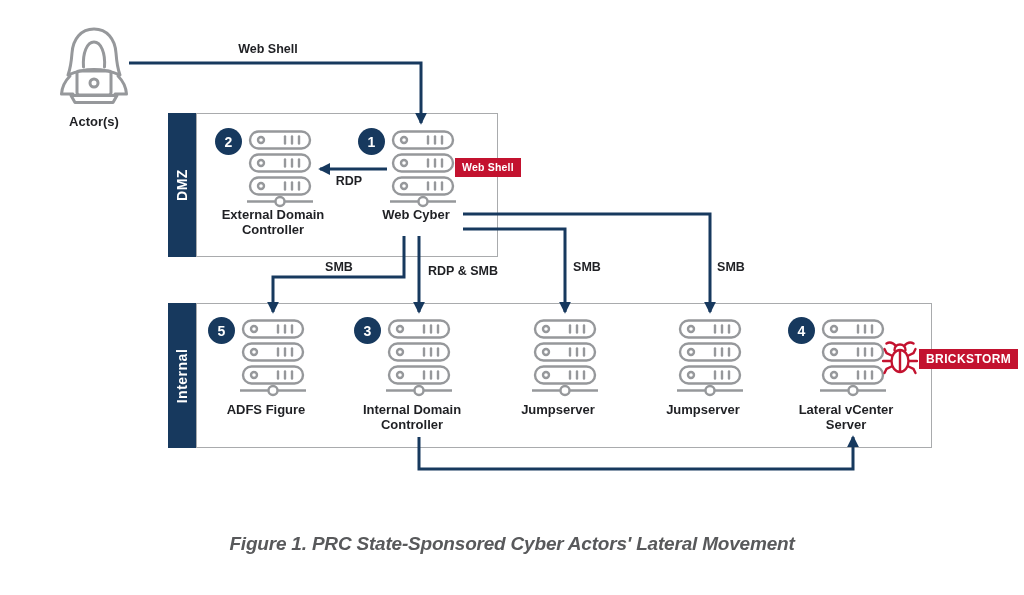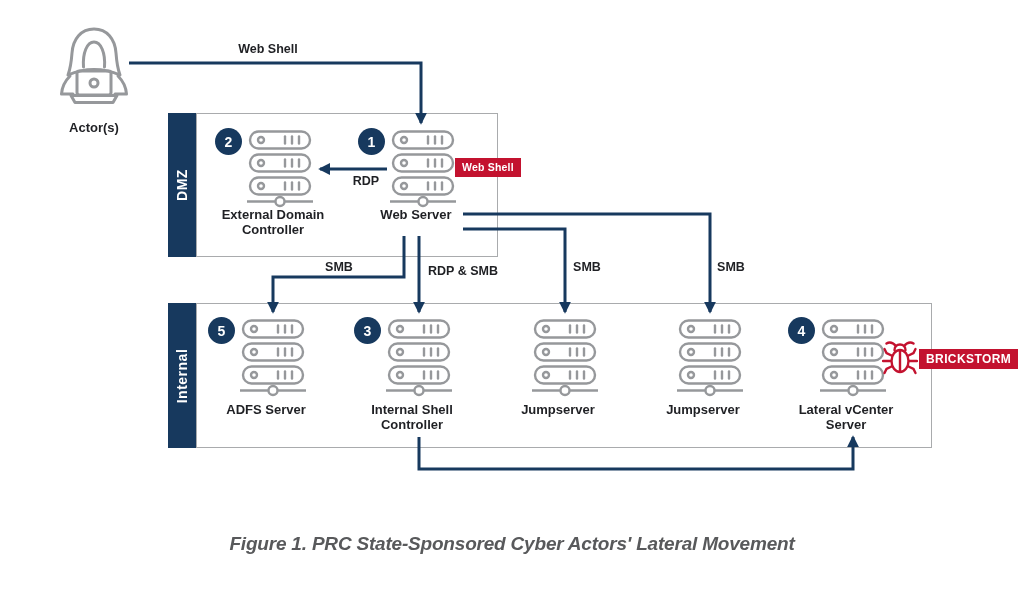--- a/index.html
+++ b/index.html
@@ -36,21 +36,21 @@
            font-size:10.5px;line-height:1;padding:4px 7px;white-space:nowrap;z-index:30;
            letter-spacing:.2px;}
 
   
   .overlay{position:absolute;left:0;top:0;z-index:20;pointer-events:none;}
   .overlay .edge{stroke:var(--navy);stroke-width:3;fill:none;}
   .overlay marker path{fill:var(--navy);}
 
   
   .actor{position:absolute;left:55px;top:24px;width:78px;z-index:5;text-align:center;}
-  .actor-label{margin-top:12px;font-weight:bold;font-size:13px;color:var(--text_dark);}
+  .actor-label{margin-top:6px;font-weight:bold;font-size:13px;color:var(--text_dark);}
   .hood{stroke:var(--icon_gray);}
 
   
   .bug{position:absolute;z-index:30;}
   .bug *{stroke:var(--red);}
 
   .caption{position:absolute;left:0;top:533px;width:100%;text-align:center;
            font-weight:bold;font-style:italic;font-size:19px;letter-spacing:-.2px;
            color:var(--caption_gray);z-index:5;}
 
@@ -142,21 +142,21 @@
       <line x1="38" y1="52.5" x2="38" y2="59.5"></line>
       <line x1="45" y1="52.5" x2="45" y2="59.5"></line>
       <line x1="52" y1="52.5" x2="52" y2="59.5"></line>
     </g>
     <g class="base">
       <line x1="0" y1="71.5" x2="66" y2="71.5"></line>
       <circle cx="33" cy="71.5" r="4.5" fill="#ffffff"></circle>
     </g>
   </svg>
 </span>
-    <div class="server-label">Web Server</div>
+    <div class="server-label">Web Cyber</div>
   </div>
 
   <div class="server-group z2" style="left:240px;top:319px">
     <div class="num-badge">5</div>
     <span class="srv">
   <svg width="66" height="78" viewBox="0 0 66 78" fill="none" stroke-width="2.4" stroke-linecap="round">
     <g class="row">
       <rect x="3" y="1.5" width="60" height="17" rx="8.5"></rect>
       <circle cx="14" cy="10" r="3"></circle>
       <line x1="38" y1="6.5" x2="38" y2="13.5"></line>
@@ -176,21 +176,21 @@
       <line x1="38" y1="52.5" x2="38" y2="59.5"></line>
       <line x1="45" y1="52.5" x2="45" y2="59.5"></line>
       <line x1="52" y1="52.5" x2="52" y2="59.5"></line>
     </g>
     <g class="base">
       <line x1="0" y1="71.5" x2="66" y2="71.5"></line>
       <circle cx="33" cy="71.5" r="4.5" fill="#ffffff"></circle>
     </g>
   </svg>
 </span>
-    <div class="server-label">ADFS Server</div>
+    <div class="server-label">ADFS Figure</div>
   </div>
 
   <div class="server-group z2" style="left:386px;top:319px">
     <div class="num-badge">3</div>
     <span class="srv">
   <svg width="66" height="78" viewBox="0 0 66 78" fill="none" stroke-width="2.4" stroke-linecap="round">
     <g class="row">
       <rect x="3" y="1.5" width="60" height="17" rx="8.5"></rect>
       <circle cx="14" cy="10" r="3"></circle>
       <line x1="38" y1="6.5" x2="38" y2="13.5"></line>
@@ -210,21 +210,21 @@
       <line x1="38" y1="52.5" x2="38" y2="59.5"></line>
       <line x1="45" y1="52.5" x2="45" y2="59.5"></line>
       <line x1="52" y1="52.5" x2="52" y2="59.5"></line>
     </g>
     <g class="base">
       <line x1="0" y1="71.5" x2="66" y2="71.5"></line>
       <circle cx="33" cy="71.5" r="4.5" fill="#ffffff"></circle>
     </g>
   </svg>
 </span>
-    <div class="server-label">Internal Shell Controller</div>
+    <div class="server-label">Internal Domain Controller</div>
   </div>
 
   <div class="server-group z2" style="left:532px;top:319px">
     <span class="srv">
   <svg width="66" height="78" viewBox="0 0 66 78" fill="none" stroke-width="2.4" stroke-linecap="round">
     <g class="row">
       <rect x="3" y="1.5" width="60" height="17" rx="8.5"></rect>
       <circle cx="14" cy="10" r="3"></circle>
       <line x1="38" y1="6.5" x2="38" y2="13.5"></line>
       <line x1="45" y1="6.5" x2="45" y2="13.5"></line>
@@ -329,21 +329,21 @@
     <polyline class="edge" points="129,63 421,63 421,123" marker-end="url(#ah)"></polyline>
     <polyline class="edge" points="387,169 320,169" marker-end="url(#ah)"></polyline>
     <polyline class="edge" points="404,236 404,277 273,277 273,312" marker-end="url(#ah)"></polyline>
     <polyline class="edge" points="419,236 419,312" marker-end="url(#ah)"></polyline>
     <polyline class="edge" points="463,229 565,229 565,312" marker-end="url(#ah)"></polyline>
     <polyline class="edge" points="463,214 710,214 710,312" marker-end="url(#ah)"></polyline>
     <polyline class="edge" points="419,437 419,469 853,469 853,437" marker-end="url(#ah)"></polyline>
   </svg>
 
   <div class="edge-label" style="left:268px;top:42px">Web Shell</div>
-  <div class="edge-label" style="left:366px;top:174px">RDP</div>
+  <div class="edge-label" style="left:349px;top:174px">RDP</div>
   <div class="edge-label" style="left:339px;top:260px">SMB</div>
   <div class="edge-label" style="left:463px;top:264px">RDP &amp; SMB</div>
   <div class="edge-label" style="left:587px;top:260px">SMB</div>
   <div class="edge-label" style="left:731px;top:260px">SMB</div>
 
   <div class="red-tag" style="left:455px;top:158px">Web Shell</div>
   <div class="red-tag" style="left:919px;top:349px;font-size:12px;letter-spacing:.4px">BRICKSTORM</div>
 
   <svg class="bug" style="left:882px;top:339px" width="36" height="38" viewBox="0 0 36 38" fill="none" stroke-width="2.4" stroke-linecap="round">
     <path d="M14,7 C11,3.5 7.5,2.5 4.5,4.5"></path>

